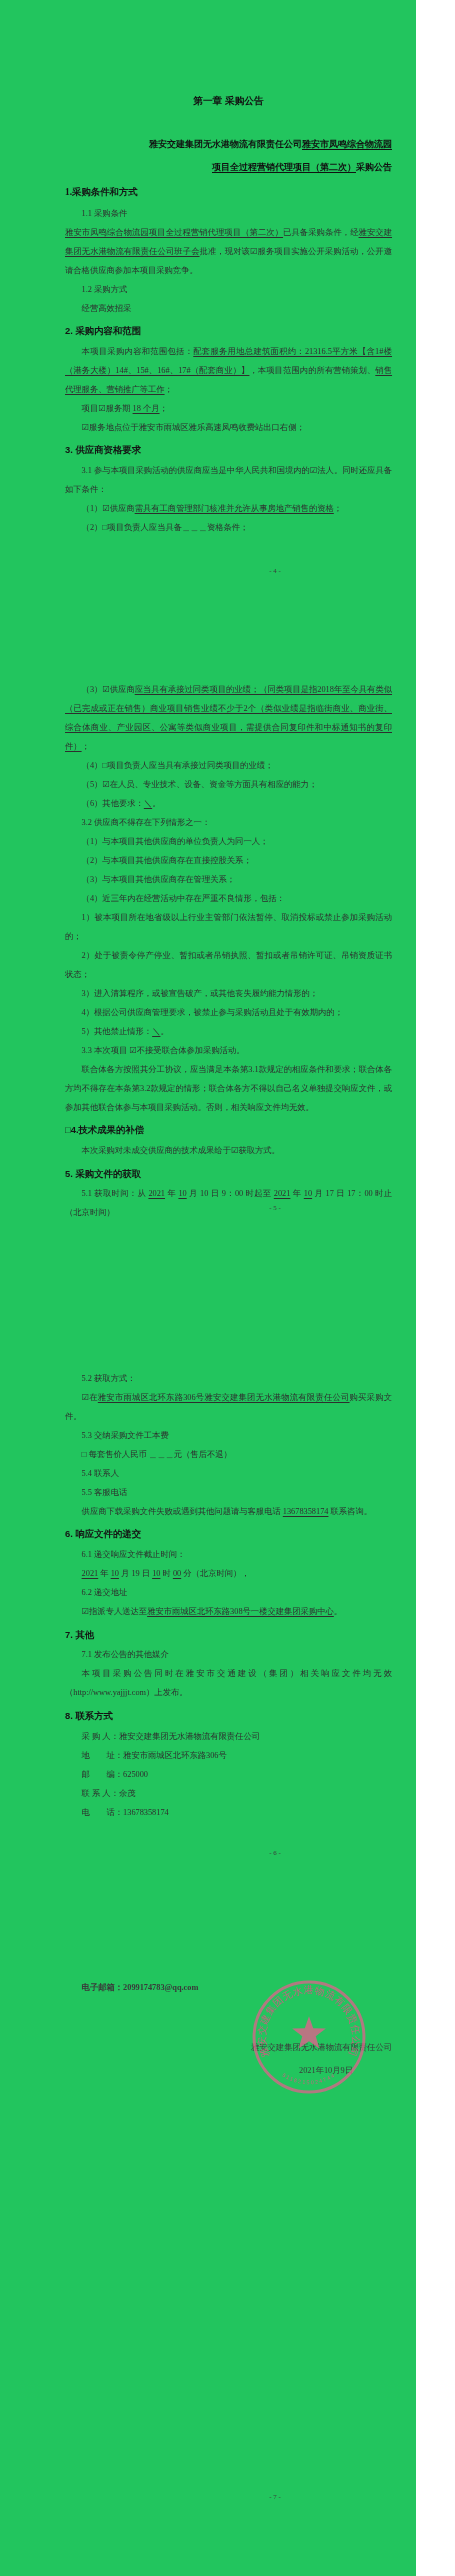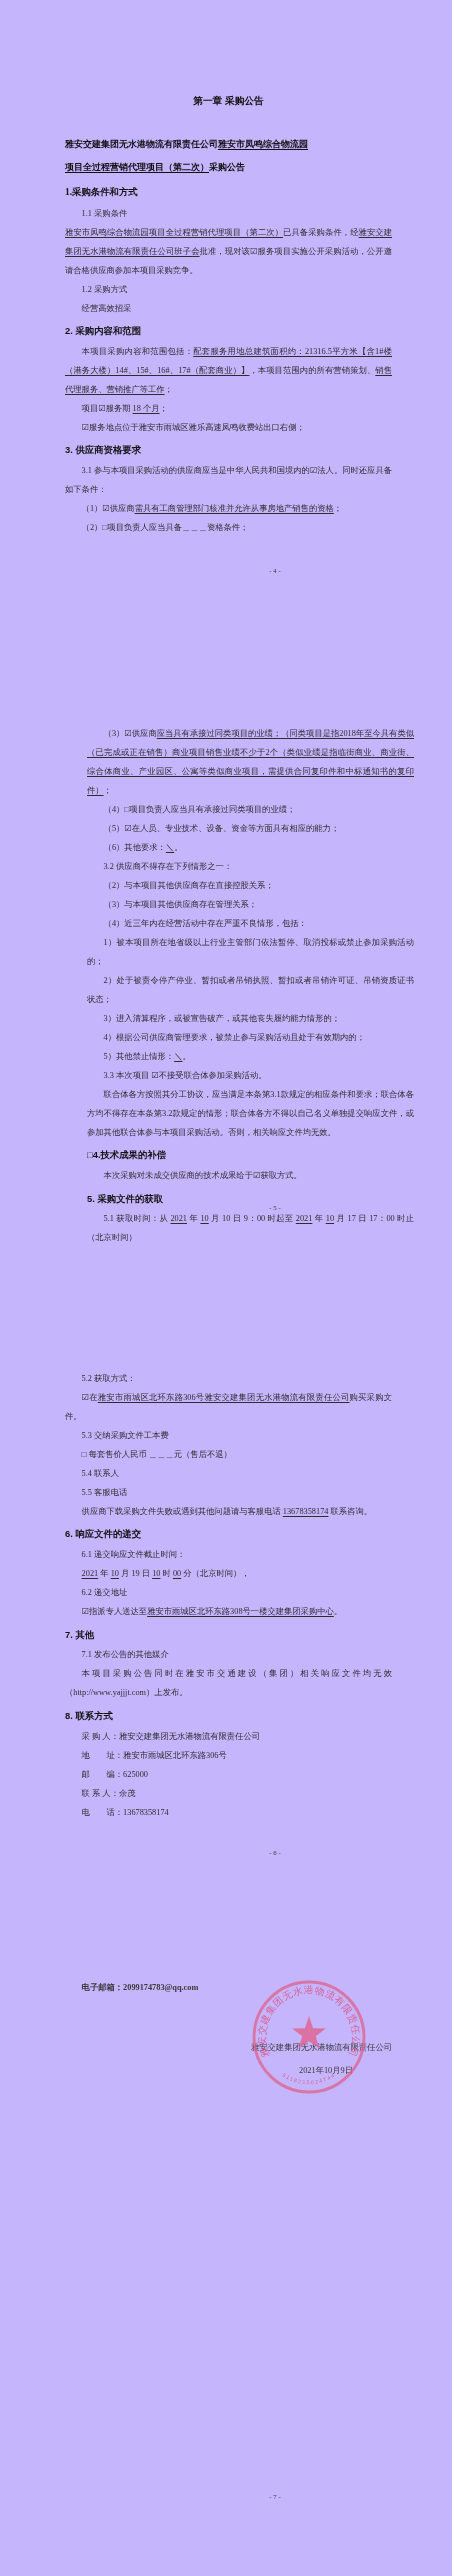--- a/index.html
+++ b/index.html
@@ -1,26 +1,26 @@
 <!DOCTYPE html>
 <html style="font-size:9px"><head>
 <meta charset="utf-8">
 <style>
   html,body{margin:0;padding:0;background:#ffffff;}
-  #doc{position:relative;width:452px;height:2576px;background:#c4b5fd;overflow:hidden;
+  #doc{position:relative;width:416px;height:2576px;background:#22c55e;overflow:hidden;
        font-family:"Liberation Serif","DejaVu Serif",serif;color:#2e2e2e;}
   .pageblock{position:absolute;left:65px;width:327px;}
   .body{font-size:8.3px;line-height:19px;text-align:justify;margin:0;color:#2e2e2e;}
   .ind{text-indent:2em;}
   .u{text-decoration:underline;text-underline-offset:1.7px;}
   .hsec{font-family:"Liberation Sans","DejaVu Sans",sans-serif;font-weight:bold;
         font-size:9.4px;line-height:1.25;margin:7.4px 0 5.1px 0;color:#141414;}
   .chapter{text-align:center;font-family:"Liberation Sans","DejaVu Sans",sans-serif;
            font-weight:bold;font-size:9.7px;margin:0;color:#111;}
-  .doctitle{margin:25px 0 0 0;text-align:left;font-family:"Liberation Sans","DejaVu Sans",sans-serif;
+  .doctitle{margin:25px 0 0 0;text-align:right;font-family:"Liberation Sans","DejaVu Sans",sans-serif;
             font-weight:bold;font-size:9px;line-height:23px;color:#111;}
   .gap-lg{margin-top:8px;font-family:Liberation Serif, serif;}
   .pagenum{position:absolute;left:0;width:456px;text-align:center;font-size:6.8px;color:#3a3a3a;
            transform:translateX(47px);}
   .sign-line{position:absolute;left:65px;width:327px;font-size:8.3px;color:#3a3a3a;}
   .right{text-align:right;}
   #stamp{position:absolute;left:244px;top:1972px;width:130px;height:130px;opacity:.88;}
 </style>
 </head>
 <body>
@@ -46,26 +46,27 @@
     <p class="body ind"><span>项目☑服务期 </span><span class="u">18 个月</span><span>；</span></p>
     <p class="body ind">☑服务地点位于雅安市雨城区雅乐高速凤鸣收费站出口右侧；</p>
 
     <p class="hsec">3. 供应商资格要求</p>
     <p class="body ind">3.1 参与本项目采购活动的供应商应当是中华人民共和国境内的☑法人。同时还应具备如下条件：</p>
     <p class="body ind"><span>（1）☑供应商</span><span class="u">需具有工商管理部门核准并允许从事房地产销售的资格</span><span>；</span></p>
     <p class="body ind"><span>（2）□项目负责人应当具备</span><span>＿＿＿</span><span>资格条件；</span></p>
   </div>
   <div class="pagenum" style="top:567px;">- 4 -</div>
 
-  <div class="pageblock" style="top:724px;margin-left:22px;">
+  <div class="pageblock" style="top:680px;">
     <p class="body ind"><span>（3）☑供应商</span><span class="u">应当具有承接过同类项目的业绩；（同类项目是指2018年至今具有类似（已完成或正在销售）商业项目销售业绩不少于2个（类似业绩是指临街商业、商业街、综合体商业、产业园区、公寓等类似商业项目，需提供合同复印件和中标通知书的复印件）</span><span>；</span></p>
     <p class="body ind">（4）□项目负责人应当具有承接过同类项目的业绩；</p>
     <p class="body ind">（5）☑在人员、专业技术、设备、资金等方面具有相应的能力；</p>
     <p class="body ind"><span>（6）其他要求：</span><span class="u">＼</span><span>。</span></p>
     <p class="body ind">3.2 供应商不得存在下列情形之一：</p>
+    <p class="body ind">（1）与本项目其他供应商的单位负责人为同一人；</p>
     <p class="body ind">（2）与本项目其他供应商存在直接控股关系；</p>
     <p class="body ind">（3）与本项目其他供应商存在管理关系；</p>
     <p class="body ind">（4）近三年内在经营活动中存在严重不良情形，包括：</p>
     <p class="body ind">1）被本项目所在地省级以上行业主管部门依法暂停、取消投标或禁止参加采购活动的；</p>
     <p class="body ind">2）处于被责令停产停业、暂扣或者吊销执照、暂扣或者吊销许可证、吊销资质证书状态；</p>
     <p class="body ind">3）进入清算程序，或被宣告破产，或其他丧失履约能力情形的；</p>
     <p class="body ind">4）根据公司供应商管理要求，被禁止参与采购活动且处于有效期内的；</p>
     <p class="body ind"><span>5）其他禁止情形：</span><span class="u">＼</span><span>。</span></p>
     <p class="body ind">3.3 本次项目 ☑不接受联合体参加采购活动。</p>
     <p class="body ind">联合体各方按照其分工协议，应当满足本条第3.1款规定的相应条件和要求；联合体各方均不得存在本条第3.2款规定的情形；联合体各方不得以自己名义单独提交响应文件，或参加其他联合体参与本项目采购活动。否则，相关响应文件均无效。</p>

